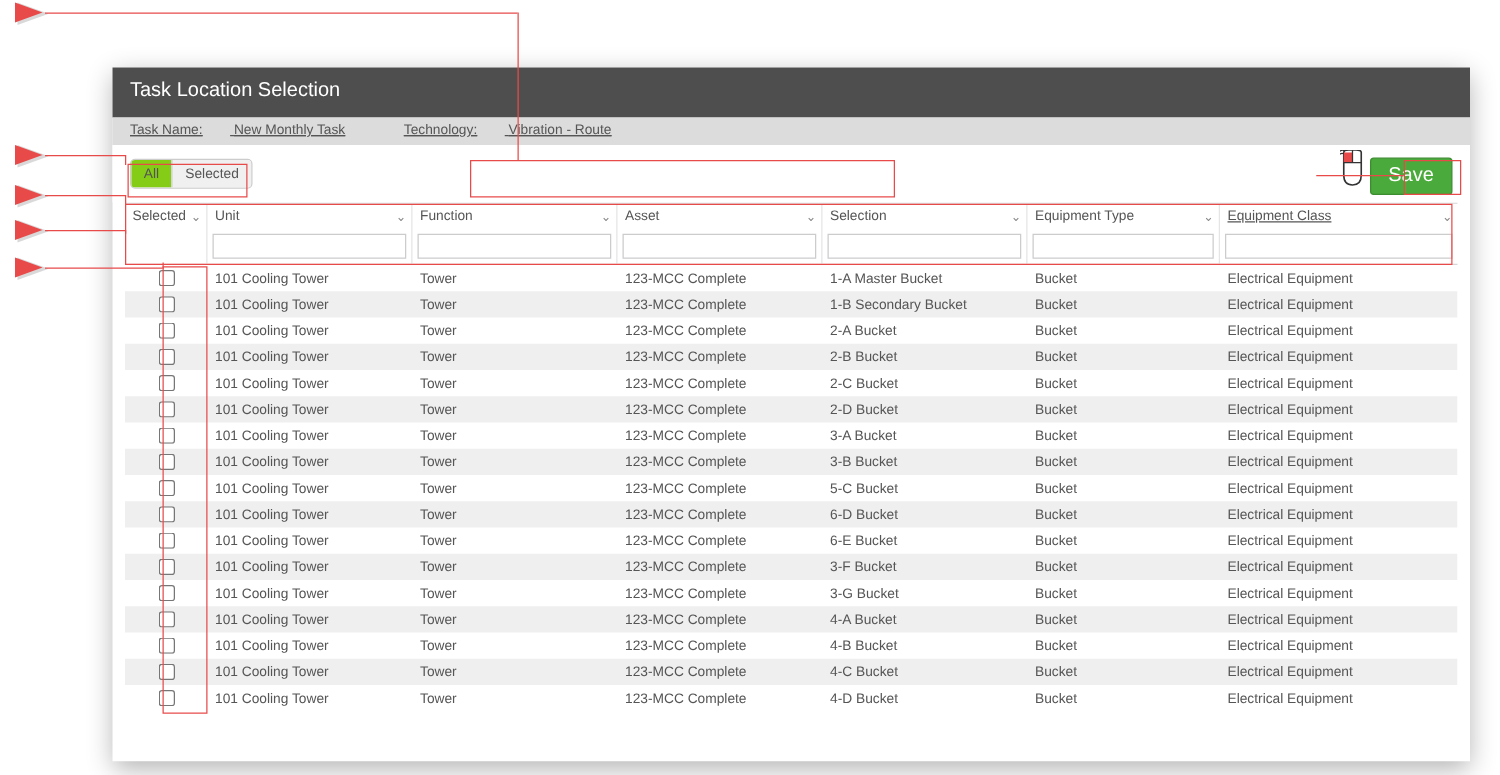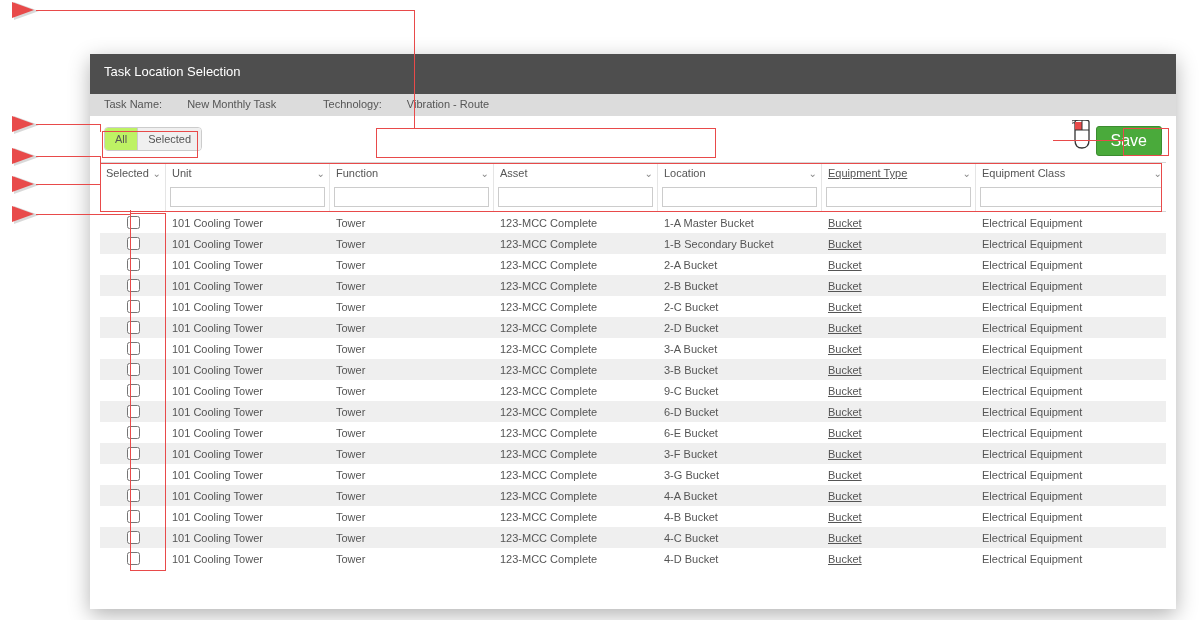--- a/index.html
+++ b/index.html
@@ -56,33 +56,33 @@
     height: 555px;
     background: #fff;
     box-shadow: 0 6px 20px rgba(0,0,0,0.30);
     display: flex;
     flex-direction: column;
   }
 
   .title-bar {
     background: #4e4e4e;
     color: #fff;
-    font-size: 13px;
+    font-size: 16px;
     padding: 10px 14px;
     height: 40px;
   }
 
   .info-bar {
     background: #dcdcdc;
     color: #555;
     font-size: 11px;
     padding: 4px 14px;
     height: 22px;
   }
-  .info-bar span { margin-right: 22px; }
+  .info-bar span { margin-right: 22px; text-decoration: underline; }
 
   .toolbar {
     padding: 8px 14px;
     display: flex;
     align-items: center;
     height: 46px;
     position: relative;
     background: #fff;
   }
   .seg-group {
@@ -92,21 +92,21 @@
     overflow: hidden;
   }
   .seg-btn {
     background: #f0f0f0;
     border: none;
     font-size: 11px;
     padding: 5px 10px;
     cursor: pointer;
     color: #555;
   }
-  .seg-btn.active { background: #bef264; }
+  .seg-btn.active { background: #84cc16; }
   .seg-btn + .seg-btn { border-left: 1px solid #ccc; }
 
   .filter-chip {
     margin-left: 170px;
     background: #24bbe0;
     color: #fff;
     font-size: 13px;
     font-weight: 600;
     padding: 6px 12px;
     border-radius: 3px;
@@ -149,21 +149,21 @@
     font-size: 11px;
     color: #555;
     border-top: 1px solid #d6d6d6;
     border-bottom: 1px solid #d6d6d6;
   }
   .col {
     display: flex;
     flex-direction: column;
     border-right: 1px solid #e5e5e5;
   }
-  .col:last-child { border-right: none; }
+  .col:last-child { border-right: none; text-decoration: underline; }
   .col-header {
     position: relative;
     padding: 4px 6px;
     white-space: nowrap;
     height: 22px;
   }
   .col-header .sort {
     position: absolute; right: 4px; top: 5px;
     font-size: 10px; color: #888;
   }
@@ -177,21 +177,21 @@
     border: 1px solid #ccc;
     font-size: 10px;
     padding: 1px 3px;
   }
 
   .w-sel { width: 66px; }
   .w-unit { width: 164px; }
   .w-func { width: 164px; }
   .w-asset { width: 164px; }
   .w-comp { width: 164px; }
-  .w-etype { width: 154px; text-decoration: underline; }
+  .w-etype { width: 154px; }
   .w-eclass { flex: 1; }
 
   .grid-body {
     flex: 1;
     overflow-y: scroll;
     overflow-x: hidden;
     font-size: 11px;
     color: #555;
   }
   .row {
@@ -312,21 +312,21 @@
       </div>
       <div class="col w-func">
         <div class="col-header"><span>Function</span><span class="sort">⌄</span></div>
         <div class="col-filter"><input type="text" style=""></div>
       </div>
       <div class="col w-asset">
         <div class="col-header"><span>Asset</span><span class="sort">⌄</span></div>
         <div class="col-filter"><input type="text" style=""></div>
       </div>
       <div class="col w-comp">
-        <div class="col-header"><span>Location</span><span class="sort">⌄</span></div>
+        <div class="col-header"><span>Selection</span><span class="sort">⌄</span></div>
         <div class="col-filter"><input type="text" style=""></div>
       </div>
       <div class="col w-etype">
         <div class="col-header"><span>Equipment Type</span><span class="sort">⌄</span></div>
         <div class="col-filter"><input type="text" style=""></div>
       </div>
       <div class="col w-eclass">
         <div class="col-header"><span>Equipment Class</span><span class="sort">⌄</span></div>
         <div class="col-filter"><input type="text" style=""></div>
       </div>
@@ -403,21 +403,21 @@
           <div class="w-asset">123-MCC Complete</div>
           <div class="w-comp">3-B Bucket</div>
           <div class="w-etype">Bucket</div>
           <div class="w-eclass">Electrical Equipment</div>
         </div>
         <div class="row">
           <div class="cell-sel w-sel"><input type="checkbox" style=""></div>
           <div class="w-unit">101 Cooling Tower</div>
           <div class="w-func">Tower</div>
           <div class="w-asset">123-MCC Complete</div>
-          <div class="w-comp">9-C Bucket</div>
+          <div class="w-comp">5-C Bucket</div>
           <div class="w-etype">Bucket</div>
           <div class="w-eclass">Electrical Equipment</div>
         </div>
         <div class="row">
           <div class="cell-sel w-sel"><input type="checkbox" style=""></div>
           <div class="w-unit">101 Cooling Tower</div>
           <div class="w-func">Tower</div>
           <div class="w-asset">123-MCC Complete</div>
           <div class="w-comp">6-D Bucket</div>
           <div class="w-etype">Bucket</div>

